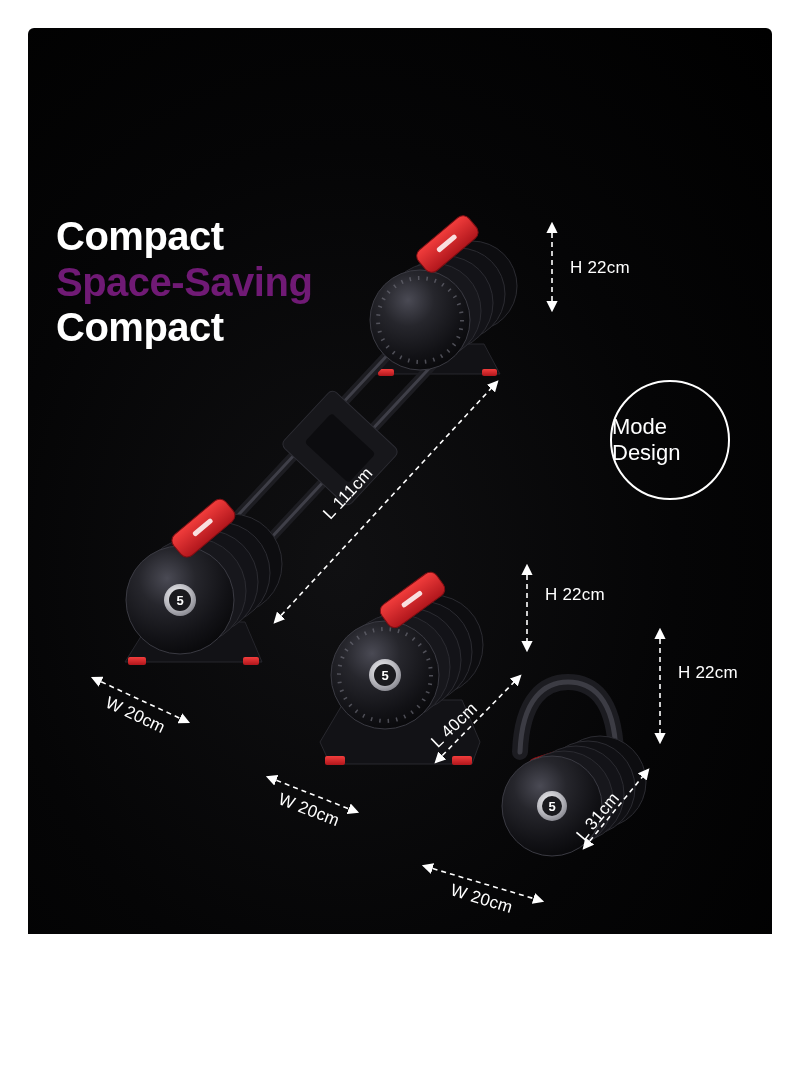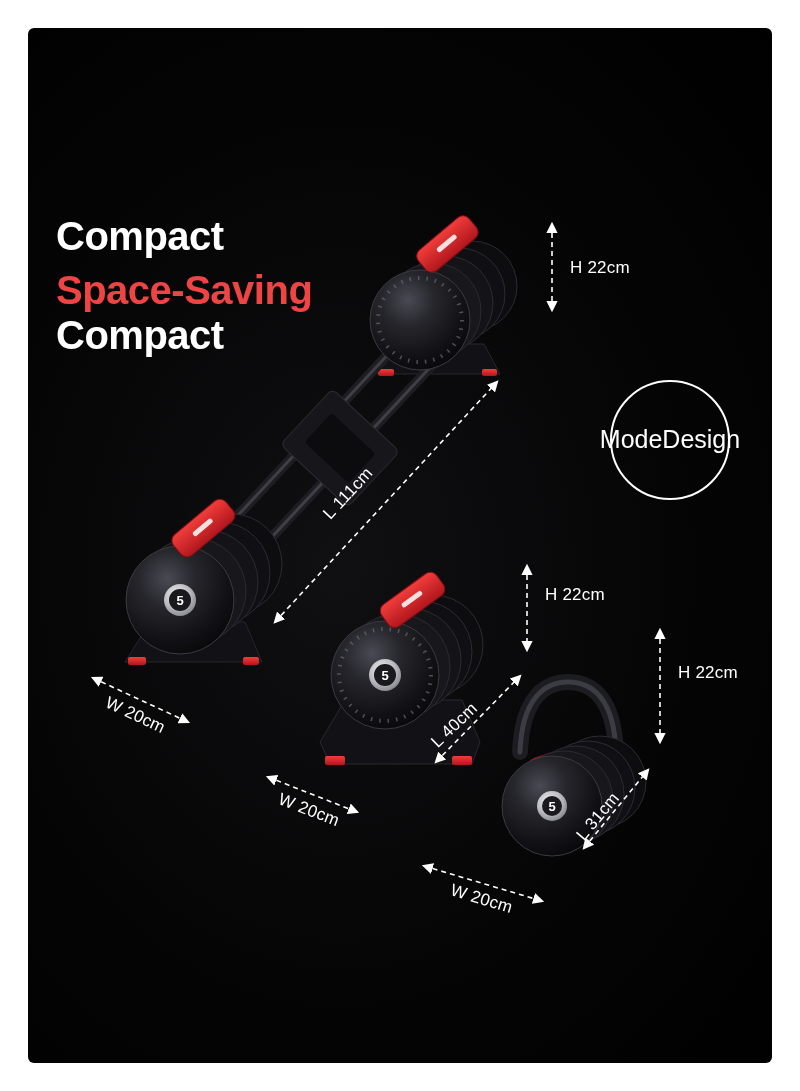--- a/index.html
+++ b/index.html
@@ -1,25 +1,25 @@
 <!DOCTYPE html>
 <html><head>
 <meta charset="utf-8">
 <style>
   html,body{margin:0;padding:0;background:#ffffff;}
-  .frame{position:relative;width:800px;height:1091px;background:#ffffff;overflow:hidden;
+  .frame{position:relative;width:800px;height:934px;background:#ffffff;overflow:hidden;
          font-family:"Liberation Sans", sans-serif;}
   .panel{position:absolute;left:28px;top:28px;width:744px;height:1035px;border-radius:6px;
          background:radial-gradient(ellipse at 42% 52%, #101012 0%, #050506 55%, #000000 100%);}
   .headline{position:absolute;left:56px;top:214px;z-index:3;font-weight:bold;
             font-size:40px;line-height:1.14;letter-spacing:-0.5px;color:#ffffff;}
-  .headline .accent{color:#ef4444;margin-top:8px;}
+  .headline .accent{color:#701a75;}
   .badge{position:absolute;left:610px;top:380px;width:116px;height:116px;border:2px solid #ffffff;
-         border-radius:50%;z-index:3;display:flex;flex-direction:row;align-items:center;
-         justify-content:center;color:#ffffff;font-size:25px;line-height:1.18;}
+         border-radius:50%;z-index:3;display:flex;flex-direction:column;align-items:flex-start;
+         justify-content:center;color:#ffffff;font-size:22px;line-height:1.18;}
   svg.scene{position:absolute;left:0;top:0;z-index:2;}
   .dim-label{font-size:17px;fill:#ffffff;letter-spacing:0.2px;}
   .plate-num{font-size:13px;font-weight:bold;fill:#ffffff;}
 </style>
 </head>
 <body>
 
 <div class="frame">
   <div class="panel"></div>
 

